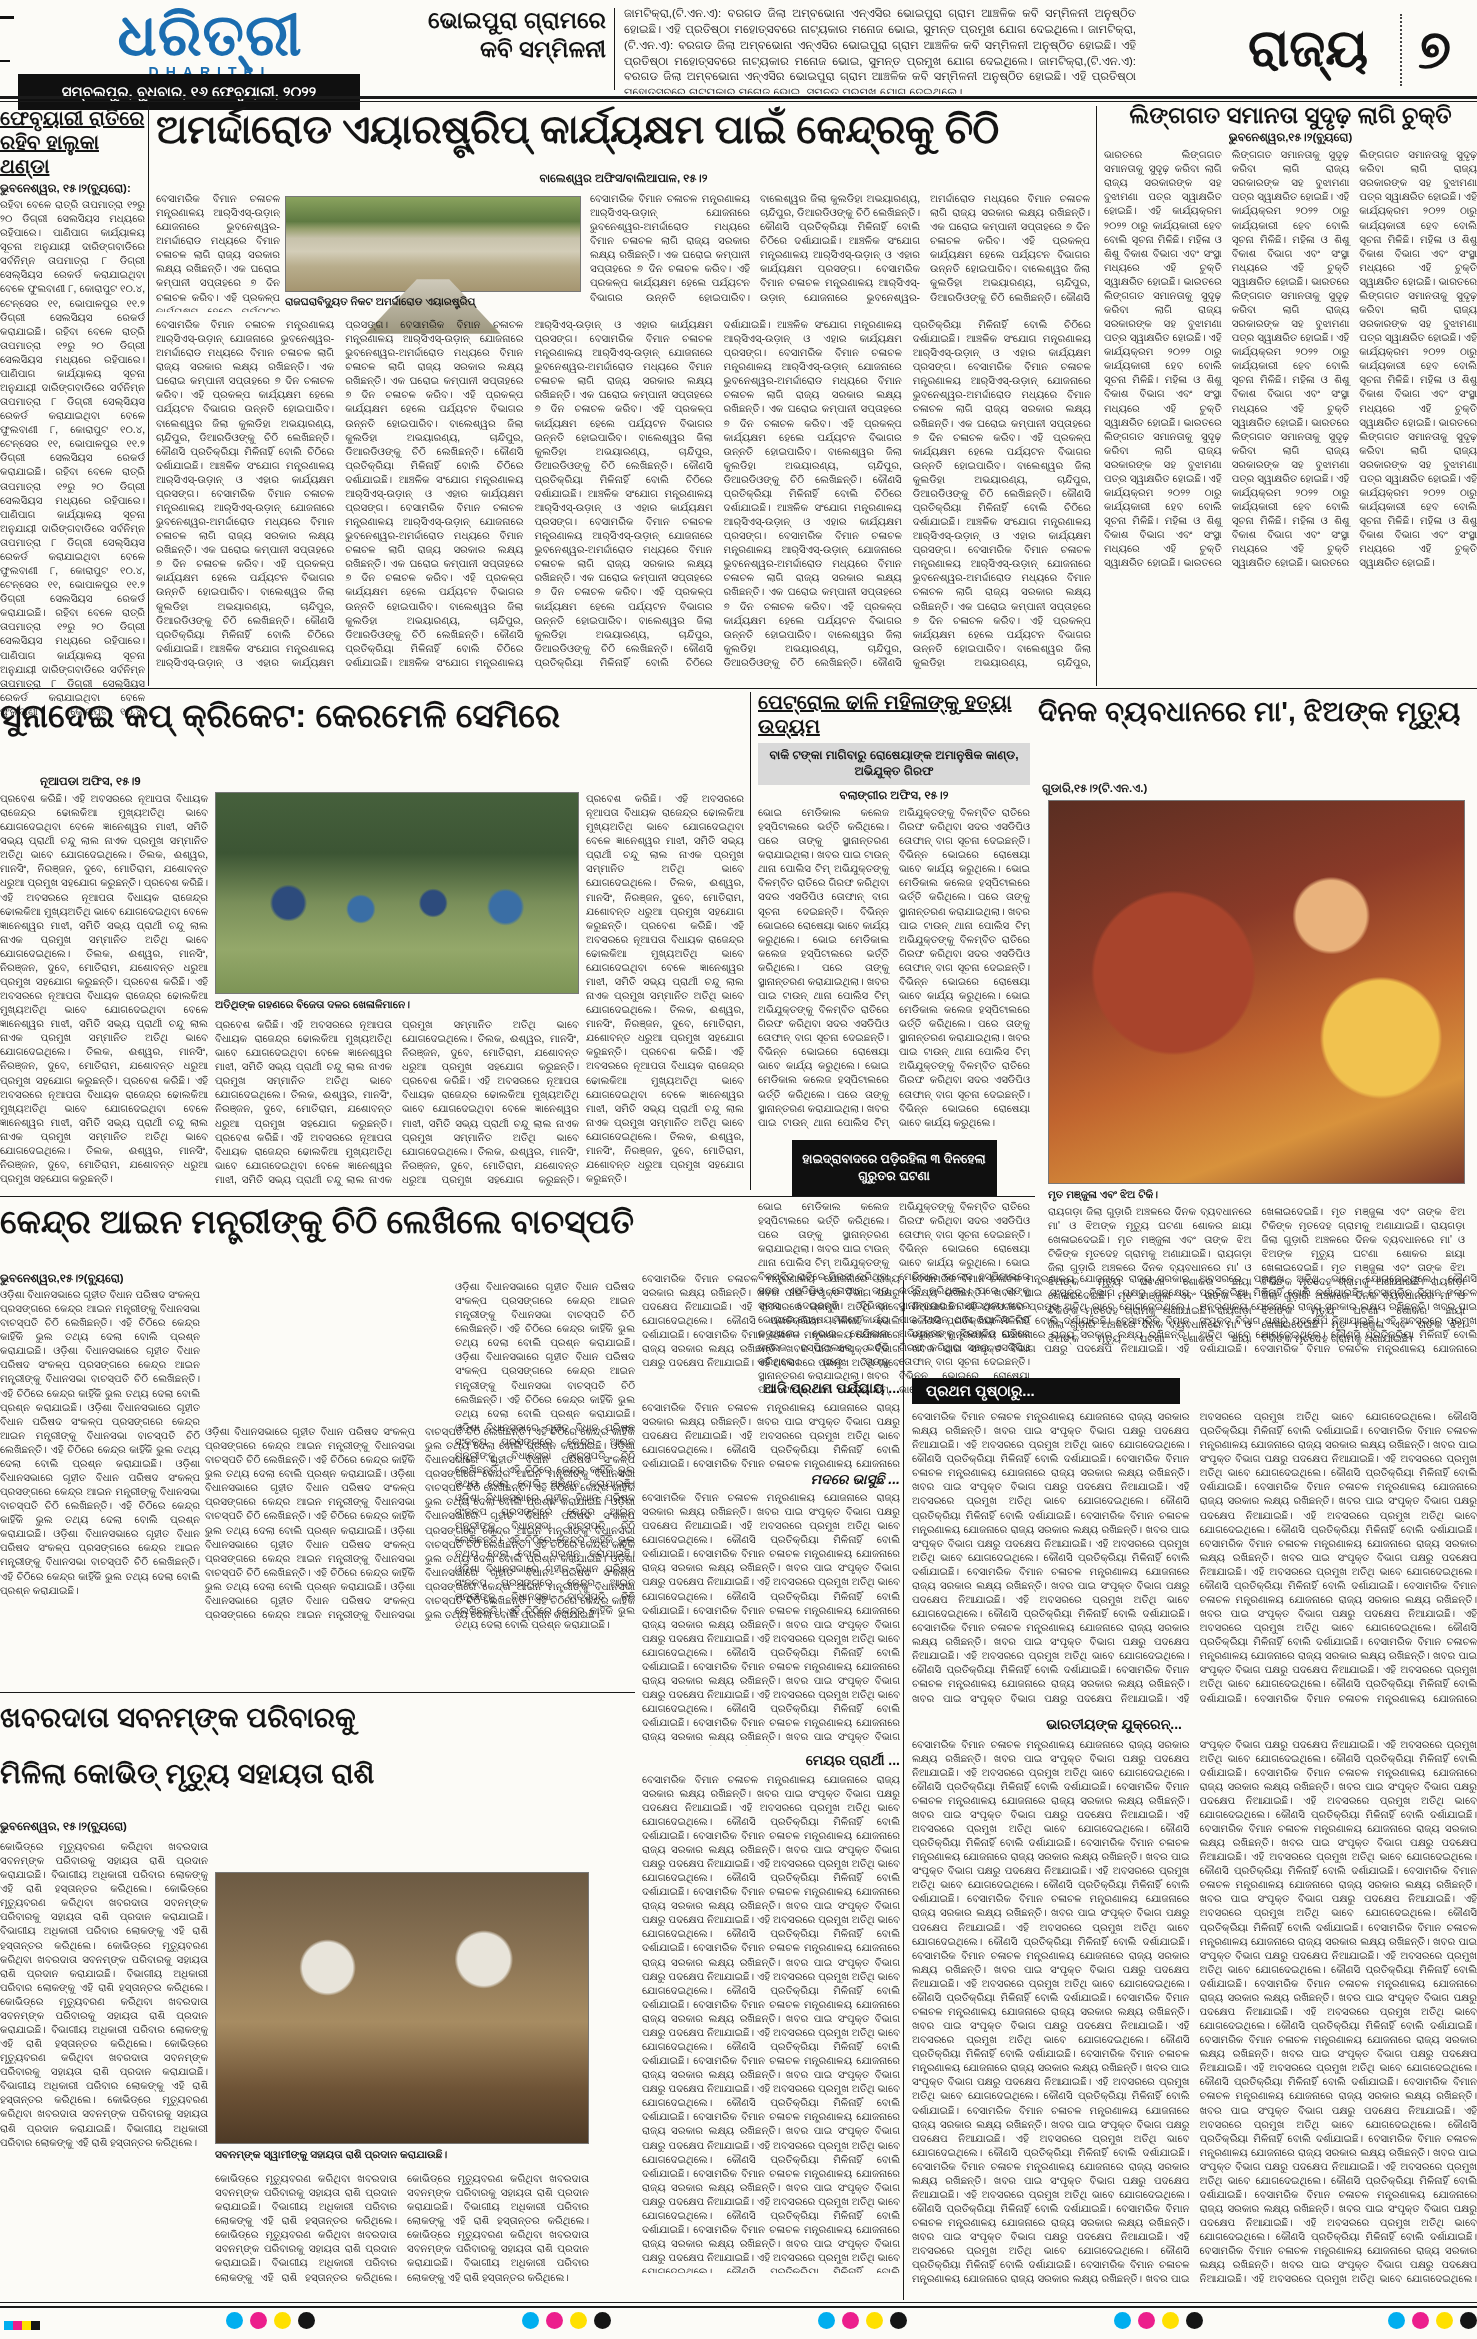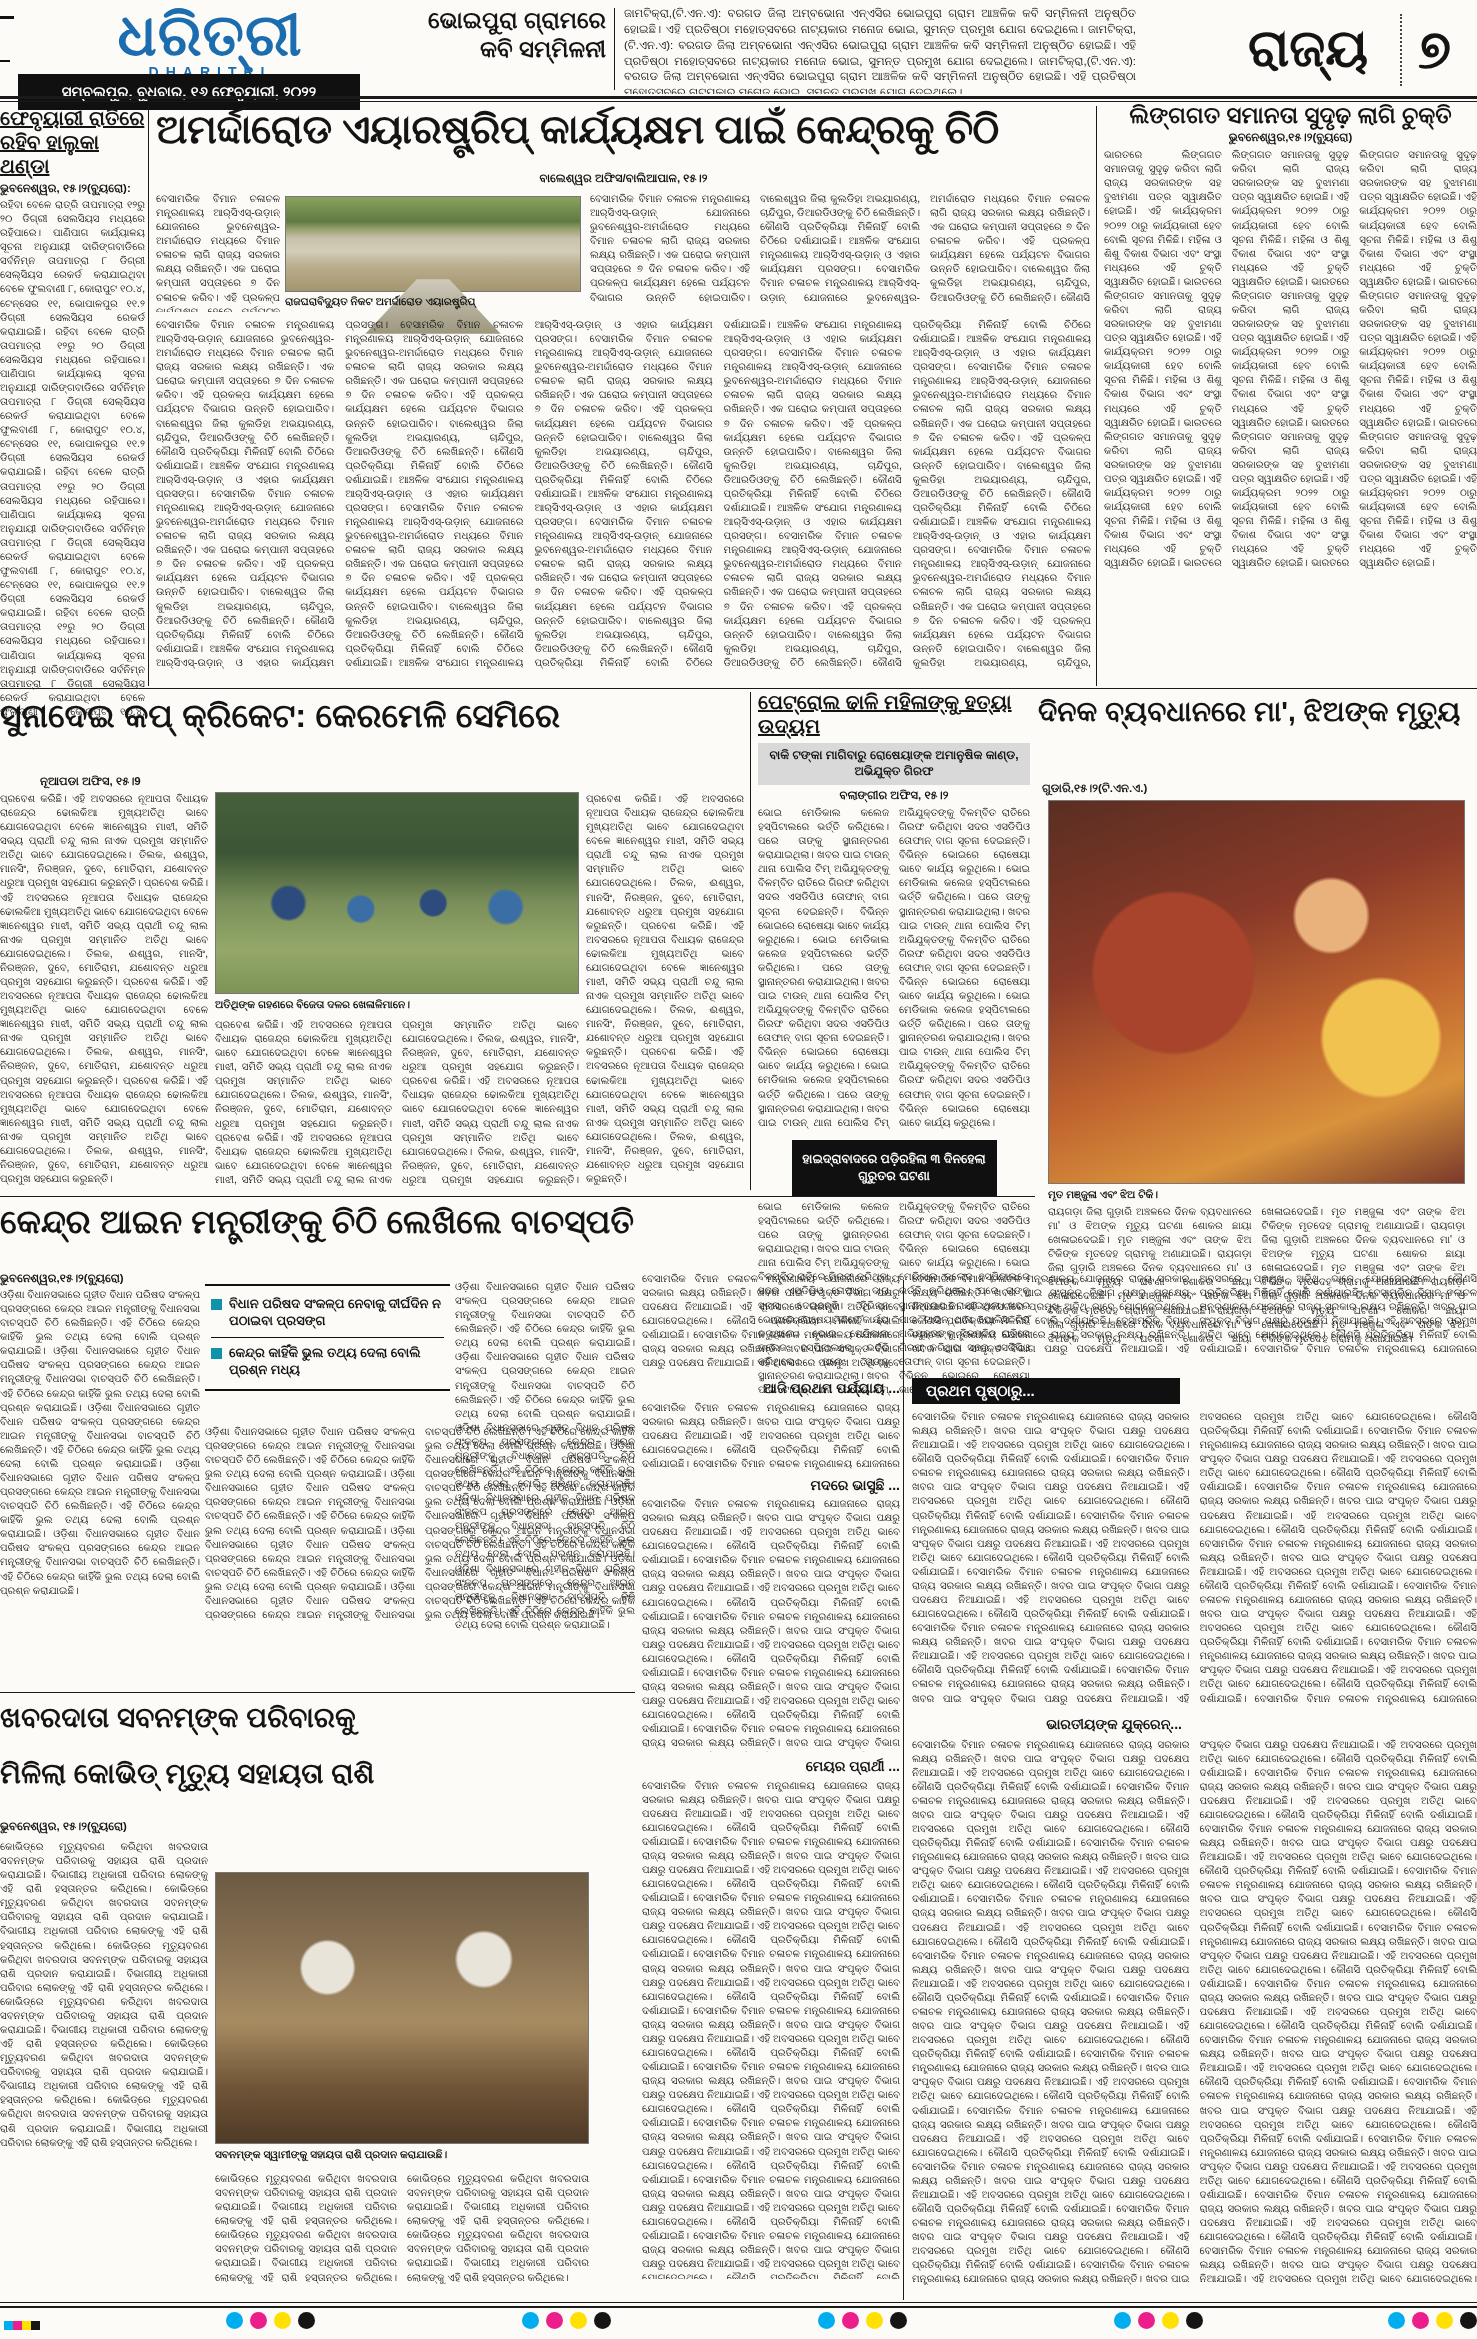--- a/index.html
+++ b/index.html
@@ -146,41 +146,30 @@
   <div class="abs byline" style="left:1042px;top:782px;">ଗୁଡାରି,୧୫।୨(ଟି.ଏନ.ଏ.)</div>
   <div class="abs photo ph-family" style="left:1048px;top:800px;width:417px;height:384px;"></div>
   <div class="abs caption" style="left:1048px;top:1188px;width:417px;">ମୃତ ମଞ୍ଜୁଳା ଏବଂ ଝିଅ ଟିକି।</div>
   <div class="abs body-txt cols-2" style="left:1048px;top:1205px;width:417px;height:165px;">ରାୟଗଡ଼ା ଜିଲା ଗୁଡ଼ାରି ଅଞ୍ଚଳରେ ଦିନକ ବ୍ୟବଧାନରେ ମା' ଓ ଝିଅଙ୍କ ମୃତ୍ୟୁ ଘଟଣା ଶୋକର ଛାୟା ଖେଳାଇଦେଇଛି। ମୃତ ମଞ୍ଜୁଳା ଏବଂ ତାଙ୍କ ଝିଅ ଟିକିଙ୍କ ମୃତଦେହ ଗ୍ରାମକୁ ଅଣାଯାଇଛି।  ରାୟଗଡ଼ା ଜିଲା ଗୁଡ଼ାରି ଅଞ୍ଚଳରେ ଦିନକ ବ୍ୟବଧାନରେ ମା' ଓ ଝିଅଙ୍କ ମୃତ୍ୟୁ ଘଟଣା ଶୋକର ଛାୟା ଖେଳାଇଦେଇଛି। ମୃତ ମଞ୍ଜୁଳା ଏବଂ ତାଙ୍କ ଝିଅ ଟିକିଙ୍କ ମୃତଦେହ ଗ୍ରାମକୁ ଅଣାଯାଇଛି।  ରାୟଗଡ଼ା ଜିଲା ଗୁଡ଼ାରି ଅଞ୍ଚଳରେ ଦିନକ ବ୍ୟବଧାନରେ ମା' ଓ ଝିଅଙ୍କ ମୃତ୍ୟୁ ଘଟଣା ଶୋକର ଛାୟା ଖେଳାଇଦେଇଛି। ମୃତ ମଞ୍ଜୁଳା ଏବଂ ତାଙ୍କ ଝିଅ ଟିକିଙ୍କ ମୃତଦେହ ଗ୍ରାମକୁ ଅଣାଯାଇଛି।  ରାୟଗଡ଼ା ଜିଲା ଗୁଡ଼ାରି ଅଞ୍ଚଳରେ ଦିନକ ବ୍ୟବଧାନରେ ମା' ଓ ଝିଅଙ୍କ ମୃତ୍ୟୁ ଘଟଣା ଶୋକର ଛାୟା ଖେଳାଇଦେଇଛି। ମୃତ ମଞ୍ଜୁଳା ଏବଂ ତାଙ୍କ ଝିଅ ଟିକିଙ୍କ ମୃତଦେହ ଗ୍ରାମକୁ ଅଣାଯାଇଛି।  ରାୟଗଡ଼ା ଜିଲା ଗୁଡ଼ାରି ଅଞ୍ଚଳରେ ଦିନକ ବ୍ୟବଧାନରେ ମା' ଓ ଝିଅଙ୍କ ମୃତ୍ୟୁ ଘଟଣା ଶୋକର ଛାୟା ଖେଳାଇଦେଇଛି। ମୃତ ମଞ୍ଜୁଳା ଏବଂ ତାଙ୍କ ଝିଅ ଟିକିଙ୍କ ମୃତଦେହ ଗ୍ରାମକୁ ଅଣାଯାଇଛି।  </div>
 
   <div class="abs rule-h" style="left:0;top:1196px;width:1035px;"></div>
 
   <div class="abs h-lg" style="left:0;top:1204px;width:830px;">କେନ୍ଦ୍ର ଆଇନ ମନ୍ତ୍ରୀଙ୍କୁ ଚିଠି ଲେଖିଲେ ବାଚସ୍ପତି</div>
   <div class="abs byline" style="left:0;top:1272px;">ଭୁବନେଶ୍ୱର,୧୫।୨(ବ୍ୟୁରୋ)</div>
 
-  <div class="abs bulletbox" style="left:205px;top:1284px;width:245px;">
-    <div class="bullet-item">
-      <span class="bullet-sq"></span>
-      <span>ବିଧାନ ପରିଷଦ ସଂକଳ୍ପ ନେବାକୁ ଦୀର୍ଘଦିନ ନ ପଠାଇବା ପ୍ରସଙ୍ଗ</span>
-    </div>
-    <div class="bullet-div"></div>
-    <div class="bullet-item">
-      <span class="bullet-sq"></span>
-      <span>କେନ୍ଦ୍ର କାହିଁକି ଭୁଲ ତଥ୍ୟ ଦେଲା ବୋଲି ପ୍ରଶ୍ନ ମଧ୍ୟ</span>
-    </div>
-  </div>
 
   <div class="abs body-txt" style="left:0;top:1288px;width:200px;height:398px;">ଓଡ଼ିଶା ବିଧାନସଭାରେ ଗୃହୀତ ବିଧାନ ପରିଷଦ ସଂକଳ୍ପ ପ୍ରସଙ୍ଗରେ କେନ୍ଦ୍ର ଆଇନ ମନ୍ତ୍ରୀଙ୍କୁ ବିଧାନସଭା ବାଚସ୍ପତି ଚିଠି ଲେଖିଛନ୍ତି। ଏହି ଚିଠିରେ କେନ୍ଦ୍ର କାହିଁକି ଭୁଲ ତଥ୍ୟ ଦେଲା ବୋଲି ପ୍ରଶ୍ନ କରାଯାଇଛି।  ଓଡ଼ିଶା ବିଧାନସଭାରେ ଗୃହୀତ ବିଧାନ ପରିଷଦ ସଂକଳ୍ପ ପ୍ରସଙ୍ଗରେ କେନ୍ଦ୍ର ଆଇନ ମନ୍ତ୍ରୀଙ୍କୁ ବିଧାନସଭା ବାଚସ୍ପତି ଚିଠି ଲେଖିଛନ୍ତି। ଏହି ଚିଠିରେ କେନ୍ଦ୍ର କାହିଁକି ଭୁଲ ତଥ୍ୟ ଦେଲା ବୋଲି ପ୍ରଶ୍ନ କରାଯାଇଛି।  ଓଡ଼ିଶା ବିଧାନସଭାରେ ଗୃହୀତ ବିଧାନ ପରିଷଦ ସଂକଳ୍ପ ପ୍ରସଙ୍ଗରେ କେନ୍ଦ୍ର ଆଇନ ମନ୍ତ୍ରୀଙ୍କୁ ବିଧାନସଭା ବାଚସ୍ପତି ଚିଠି ଲେଖିଛନ୍ତି। ଏହି ଚିଠିରେ କେନ୍ଦ୍ର କାହିଁକି ଭୁଲ ତଥ୍ୟ ଦେଲା ବୋଲି ପ୍ରଶ୍ନ କରାଯାଇଛି।  ଓଡ଼ିଶା ବିଧାନସଭାରେ ଗୃହୀତ ବିଧାନ ପରିଷଦ ସଂକଳ୍ପ ପ୍ରସଙ୍ଗରେ କେନ୍ଦ୍ର ଆଇନ ମନ୍ତ୍ରୀଙ୍କୁ ବିଧାନସଭା ବାଚସ୍ପତି ଚିଠି ଲେଖିଛନ୍ତି। ଏହି ଚିଠିରେ କେନ୍ଦ୍ର କାହିଁକି ଭୁଲ ତଥ୍ୟ ଦେଲା ବୋଲି ପ୍ରଶ୍ନ କରାଯାଇଛି।  ଓଡ଼ିଶା ବିଧାନସଭାରେ ଗୃହୀତ ବିଧାନ ପରିଷଦ ସଂକଳ୍ପ ପ୍ରସଙ୍ଗରେ କେନ୍ଦ୍ର ଆଇନ ମନ୍ତ୍ରୀଙ୍କୁ ବିଧାନସଭା ବାଚସ୍ପତି ଚିଠି ଲେଖିଛନ୍ତି। ଏହି ଚିଠିରେ କେନ୍ଦ୍ର କାହିଁକି ଭୁଲ ତଥ୍ୟ ଦେଲା ବୋଲି ପ୍ରଶ୍ନ କରାଯାଇଛି।  </div>
   <div class="abs body-txt" style="left:455px;top:1280px;width:180px;height:406px;">ଓଡ଼ିଶା ବିଧାନସଭାରେ ଗୃହୀତ ବିଧାନ ପରିଷଦ ସଂକଳ୍ପ ପ୍ରସଙ୍ଗରେ କେନ୍ଦ୍ର ଆଇନ ମନ୍ତ୍ରୀଙ୍କୁ ବିଧାନସଭା ବାଚସ୍ପତି ଚିଠି ଲେଖିଛନ୍ତି। ଏହି ଚିଠିରେ କେନ୍ଦ୍ର କାହିଁକି ଭୁଲ ତଥ୍ୟ ଦେଲା ବୋଲି ପ୍ରଶ୍ନ କରାଯାଇଛି।  ଓଡ଼ିଶା ବିଧାନସଭାରେ ଗୃହୀତ ବିଧାନ ପରିଷଦ ସଂକଳ୍ପ ପ୍ରସଙ୍ଗରେ କେନ୍ଦ୍ର ଆଇନ ମନ୍ତ୍ରୀଙ୍କୁ ବିଧାନସଭା ବାଚସ୍ପତି ଚିଠି ଲେଖିଛନ୍ତି। ଏହି ଚିଠିରେ କେନ୍ଦ୍ର କାହିଁକି ଭୁଲ ତଥ୍ୟ ଦେଲା ବୋଲି ପ୍ରଶ୍ନ କରାଯାଇଛି।  ଓଡ଼ିଶା ବିଧାନସଭାରେ ଗୃହୀତ ବିଧାନ ପରିଷଦ ସଂକଳ୍ପ ପ୍ରସଙ୍ଗରେ କେନ୍ଦ୍ର ଆଇନ ମନ୍ତ୍ରୀଙ୍କୁ ବିଧାନସଭା ବାଚସ୍ପତି ଚିଠି ଲେଖିଛନ୍ତି। ଏହି ଚିଠିରେ କେନ୍ଦ୍ର କାହିଁକି ଭୁଲ ତଥ୍ୟ ଦେଲା ବୋଲି ପ୍ରଶ୍ନ କରାଯାଇଛି।  ଓଡ଼ିଶା ବିଧାନସଭାରେ ଗୃହୀତ ବିଧାନ ପରିଷଦ ସଂକଳ୍ପ ପ୍ରସଙ୍ଗରେ କେନ୍ଦ୍ର ଆଇନ ମନ୍ତ୍ରୀଙ୍କୁ ବିଧାନସଭା ବାଚସ୍ପତି ଚିଠି ଲେଖିଛନ୍ତି। ଏହି ଚିଠିରେ କେନ୍ଦ୍ର କାହିଁକି ଭୁଲ ତଥ୍ୟ ଦେଲା ବୋଲି ପ୍ରଶ୍ନ କରାଯାଇଛି।  ଓଡ଼ିଶା ବିଧାନସଭାରେ ଗୃହୀତ ବିଧାନ ପରିଷଦ ସଂକଳ୍ପ ପ୍ରସଙ୍ଗରେ କେନ୍ଦ୍ର ଆଇନ ମନ୍ତ୍ରୀଙ୍କୁ ବିଧାନସଭା ବାଚସ୍ପତି ଚିଠି ଲେଖିଛନ୍ତି। ଏହି ଚିଠିରେ କେନ୍ଦ୍ର କାହିଁକି ଭୁଲ ତଥ୍ୟ ଦେଲା ବୋଲି ପ୍ରଶ୍ନ କରାଯାଇଛି।  </div>
   <div class="abs body-txt cols-2" style="left:205px;top:1425px;width:430px;height:262px;">ଓଡ଼ିଶା ବିଧାନସଭାରେ ଗୃହୀତ ବିଧାନ ପରିଷଦ ସଂକଳ୍ପ ପ୍ରସଙ୍ଗରେ କେନ୍ଦ୍ର ଆଇନ ମନ୍ତ୍ରୀଙ୍କୁ ବିଧାନସଭା ବାଚସ୍ପତି ଚିଠି ଲେଖିଛନ୍ତି। ଏହି ଚିଠିରେ କେନ୍ଦ୍ର କାହିଁକି ଭୁଲ ତଥ୍ୟ ଦେଲା ବୋଲି ପ୍ରଶ୍ନ କରାଯାଇଛି।  ଓଡ଼ିଶା ବିଧାନସଭାରେ ଗୃହୀତ ବିଧାନ ପରିଷଦ ସଂକଳ୍ପ ପ୍ରସଙ୍ଗରେ କେନ୍ଦ୍ର ଆଇନ ମନ୍ତ୍ରୀଙ୍କୁ ବିଧାନସଭା ବାଚସ୍ପତି ଚିଠି ଲେଖିଛନ୍ତି। ଏହି ଚିଠିରେ କେନ୍ଦ୍ର କାହିଁକି ଭୁଲ ତଥ୍ୟ ଦେଲା ବୋଲି ପ୍ରଶ୍ନ କରାଯାଇଛି।  ଓଡ଼ିଶା ବିଧାନସଭାରେ ଗୃହୀତ ବିଧାନ ପରିଷଦ ସଂକଳ୍ପ ପ୍ରସଙ୍ଗରେ କେନ୍ଦ୍ର ଆଇନ ମନ୍ତ୍ରୀଙ୍କୁ ବିଧାନସଭା ବାଚସ୍ପତି ଚିଠି ଲେଖିଛନ୍ତି। ଏହି ଚିଠିରେ କେନ୍ଦ୍ର କାହିଁକି ଭୁଲ ତଥ୍ୟ ଦେଲା ବୋଲି ପ୍ରଶ୍ନ କରାଯାଇଛି।  ଓଡ଼ିଶା ବିଧାନସଭାରେ ଗୃହୀତ ବିଧାନ ପରିଷଦ ସଂକଳ୍ପ ପ୍ରସଙ୍ଗରେ କେନ୍ଦ୍ର ଆଇନ ମନ୍ତ୍ରୀଙ୍କୁ ବିଧାନସଭା ବାଚସ୍ପତି ଚିଠି ଲେଖିଛନ୍ତି। ଏହି ଚିଠିରେ କେନ୍ଦ୍ର କାହିଁକି ଭୁଲ ତଥ୍ୟ ଦେଲା ବୋଲି ପ୍ରଶ୍ନ କରାଯାଇଛି।  ଓଡ଼ିଶା ବିଧାନସଭାରେ ଗୃହୀତ ବିଧାନ ପରିଷଦ ସଂକଳ୍ପ ପ୍ରସଙ୍ଗରେ କେନ୍ଦ୍ର ଆଇନ ମନ୍ତ୍ରୀଙ୍କୁ ବିଧାନସଭା ବାଚସ୍ପତି ଚିଠି ଲେଖିଛନ୍ତି। ଏହି ଚିଠିରେ କେନ୍ଦ୍ର କାହିଁକି ଭୁଲ ତଥ୍ୟ ଦେଲା ବୋଲି ପ୍ରଶ୍ନ କରାଯାଇଛି।  ଓଡ଼ିଶା ବିଧାନସଭାରେ ଗୃହୀତ ବିଧାନ ପରିଷଦ ସଂକଳ୍ପ ପ୍ରସଙ୍ଗରେ କେନ୍ଦ୍ର ଆଇନ ମନ୍ତ୍ରୀଙ୍କୁ ବିଧାନସଭା ବାଚସ୍ପତି ଚିଠି ଲେଖିଛନ୍ତି। ଏହି ଚିଠିରେ କେନ୍ଦ୍ର କାହିଁକି ଭୁଲ ତଥ୍ୟ ଦେଲା ବୋଲି ପ୍ରଶ୍ନ କରାଯାଇଛି।  ଓଡ଼ିଶା ବିଧାନସଭାରେ ଗୃହୀତ ବିଧାନ ପରିଷଦ ସଂକଳ୍ପ ପ୍ରସଙ୍ଗରେ କେନ୍ଦ୍ର ଆଇନ ମନ୍ତ୍ରୀଙ୍କୁ ବିଧାନସଭା ବାଚସ୍ପତି ଚିଠି ଲେଖିଛନ୍ତି। ଏହି ଚିଠିରେ କେନ୍ଦ୍ର କାହିଁକି ଭୁଲ ତଥ୍ୟ ଦେଲା ବୋଲି ପ୍ରଶ୍ନ କରାଯାଇଛି।  </div>
 
   <div class="abs" style="left:642px;top:1272px;width:258px;">
     <div class="body-txt" style="height:100px;">ବେସାମରିକ ବିମାନ ଚଳାଚଳ ମନ୍ତ୍ରଣାଳୟ ଯୋଜନାରେ ରାଜ୍ୟ ସରକାର ଲକ୍ଷ୍ୟ ରଖିଛନ୍ତି। ଖବର ପାଇ ସଂପୃକ୍ତ ବିଭାଗ ପକ୍ଷରୁ ପଦକ୍ଷେପ ନିଆଯାଇଛି। ଏହି ଅବସରରେ ପ୍ରମୁଖ ଅତିଥି ଭାବେ ଯୋଗଦେଇଥିଲେ। କୌଣସି ପ୍ରତିକ୍ରିୟା ମିଳିନାହିଁ ବୋଲି ଦର୍ଶାଯାଇଛି।  ବେସାମରିକ ବିମାନ ଚଳାଚଳ ମନ୍ତ୍ରଣାଳୟ ଯୋଜନାରେ ରାଜ୍ୟ ସରକାର ଲକ୍ଷ୍ୟ ରଖିଛନ୍ତି। ଖବର ପାଇ ସଂପୃକ୍ତ ବିଭାଗ ପକ୍ଷରୁ ପଦକ୍ଷେପ ନିଆଯାଇଛି। ଏହି ଅବସରରେ ପ୍ରମୁଖ ଅତିଥି ଭାବେ ଯୋଗଦେଇଥିଲେ। କୌଣସି ପ୍ରତିକ୍ରିୟା ମିଳିନାହିଁ ବୋଲି ଦର୍ଶାଯାଇଛି।  ବେସାମରିକ ବିମାନ ଚଳାଚଳ ମନ୍ତ୍ରଣାଳୟ ଯୋଜନାରେ ରାଜ୍ୟ ସରକାର ଲକ୍ଷ୍ୟ ରଖିଛନ୍ତି। ଖବର ପାଇ ସଂପୃକ୍ତ ବିଭାଗ ପକ୍ଷରୁ ପଦକ୍ଷେପ ନିଆଯାଇଛି। ଏହି ଅବସରରେ ପ୍ରମୁଖ ଅତିଥି ଭାବେ ଯୋଗଦେଇଥିଲେ। କୌଣସି ପ୍ରତିକ୍ରିୟା ମିଳିନାହିଁ ବୋଲି ଦର୍ଶାଯାଇଛି।  </div>
     <div class="subhead" style="margin-top:8px;">ଆଜି ପ୍ରଥମ ପର୍ଯ୍ୟାୟ ...</div>
     <div class="body-txt" style="height:70px;margin-top:3px;">ବେସାମରିକ ବିମାନ ଚଳାଚଳ ମନ୍ତ୍ରଣାଳୟ ଯୋଜନାରେ ରାଜ୍ୟ ସରକାର ଲକ୍ଷ୍ୟ ରଖିଛନ୍ତି। ଖବର ପାଇ ସଂପୃକ୍ତ ବିଭାଗ ପକ୍ଷରୁ ପଦକ୍ଷେପ ନିଆଯାଇଛି। ଏହି ଅବସରରେ ପ୍ରମୁଖ ଅତିଥି ଭାବେ ଯୋଗଦେଇଥିଲେ। କୌଣସି ପ୍ରତିକ୍ରିୟା ମିଳିନାହିଁ ବୋଲି ଦର୍ଶାଯାଇଛି।  ବେସାମରିକ ବିମାନ ଚଳାଚଳ ମନ୍ତ୍ରଣାଳୟ ଯୋଜନାରେ ରାଜ୍ୟ ସରକାର ଲକ୍ଷ୍ୟ ରଖିଛନ୍ତି। ଖବର ପାଇ ସଂପୃକ୍ତ ବିଭାଗ ପକ୍ଷରୁ ପଦକ୍ଷେପ ନିଆଯାଇଛି। ଏହି ଅବସରରେ ପ୍ରମୁଖ ଅତିଥି ଭାବେ ଯୋଗଦେଇଥିଲେ। କୌଣସି ପ୍ରତିକ୍ରିୟା ମିଳିନାହିଁ ବୋଲି ଦର୍ଶାଯାଇଛି।  </div>
-    <div class="subhead" style="margin-top:6px;">ମଦରେ ଭାସୁଛି ...</div>
+    <div class="subhead" style="font-style:italic;">ମଦରେ ଭାସୁଛି ...</div>
     <div class="body-txt" style="height:255px;margin-top:3px;">ବେସାମରିକ ବିମାନ ଚଳାଚଳ ମନ୍ତ୍ରଣାଳୟ ଯୋଜନାରେ ରାଜ୍ୟ ସରକାର ଲକ୍ଷ୍ୟ ରଖିଛନ୍ତି। ଖବର ପାଇ ସଂପୃକ୍ତ ବିଭାଗ ପକ୍ଷରୁ ପଦକ୍ଷେପ ନିଆଯାଇଛି। ଏହି ଅବସରରେ ପ୍ରମୁଖ ଅତିଥି ଭାବେ ଯୋଗଦେଇଥିଲେ। କୌଣସି ପ୍ରତିକ୍ରିୟା ମିଳିନାହିଁ ବୋଲି ଦର୍ଶାଯାଇଛି।  ବେସାମରିକ ବିମାନ ଚଳାଚଳ ମନ୍ତ୍ରଣାଳୟ ଯୋଜନାରେ ରାଜ୍ୟ ସରକାର ଲକ୍ଷ୍ୟ ରଖିଛନ୍ତି। ଖବର ପାଇ ସଂପୃକ୍ତ ବିଭାଗ ପକ୍ଷରୁ ପଦକ୍ଷେପ ନିଆଯାଇଛି। ଏହି ଅବସରରେ ପ୍ରମୁଖ ଅତିଥି ଭାବେ ଯୋଗଦେଇଥିଲେ। କୌଣସି ପ୍ରତିକ୍ରିୟା ମିଳିନାହିଁ ବୋଲି ଦର୍ଶାଯାଇଛି।  ବେସାମରିକ ବିମାନ ଚଳାଚଳ ମନ୍ତ୍ରଣାଳୟ ଯୋଜନାରେ ରାଜ୍ୟ ସରକାର ଲକ୍ଷ୍ୟ ରଖିଛନ୍ତି। ଖବର ପାଇ ସଂପୃକ୍ତ ବିଭାଗ ପକ୍ଷରୁ ପଦକ୍ଷେପ ନିଆଯାଇଛି। ଏହି ଅବସରରେ ପ୍ରମୁଖ ଅତିଥି ଭାବେ ଯୋଗଦେଇଥିଲେ। କୌଣସି ପ୍ରତିକ୍ରିୟା ମିଳିନାହିଁ ବୋଲି ଦର୍ଶାଯାଇଛି।  ବେସାମରିକ ବିମାନ ଚଳାଚଳ ମନ୍ତ୍ରଣାଳୟ ଯୋଜନାରେ ରାଜ୍ୟ ସରକାର ଲକ୍ଷ୍ୟ ରଖିଛନ୍ତି। ଖବର ପାଇ ସଂପୃକ୍ତ ବିଭାଗ ପକ୍ଷରୁ ପଦକ୍ଷେପ ନିଆଯାଇଛି। ଏହି ଅବସରରେ ପ୍ରମୁଖ ଅତିଥି ଭାବେ ଯୋଗଦେଇଥିଲେ। କୌଣସି ପ୍ରତିକ୍ରିୟା ମିଳିନାହିଁ ବୋଲି ଦର୍ଶାଯାଇଛି।  ବେସାମରିକ ବିମାନ ଚଳାଚଳ ମନ୍ତ୍ରଣାଳୟ ଯୋଜନାରେ ରାଜ୍ୟ ସରକାର ଲକ୍ଷ୍ୟ ରଖିଛନ୍ତି। ଖବର ପାଇ ସଂପୃକ୍ତ ବିଭାଗ ପକ୍ଷରୁ ପଦକ୍ଷେପ ନିଆଯାଇଛି। ଏହି ଅବସରରେ ପ୍ରମୁଖ ଅତିଥି ଭାବେ ଯୋଗଦେଇଥିଲେ। କୌଣସି ପ୍ରତିକ୍ରିୟା ମିଳିନାହିଁ ବୋଲି ଦର୍ଶାଯାଇଛି।  ବେସାମରିକ ବିମାନ ଚଳାଚଳ ମନ୍ତ୍ରଣାଳୟ ଯୋଜନାରେ ରାଜ୍ୟ ସରକାର ଲକ୍ଷ୍ୟ ରଖିଛନ୍ତି। ଖବର ପାଇ ସଂପୃକ୍ତ ବିଭାଗ ପକ୍ଷରୁ ପଦକ୍ଷେପ ନିଆଯାଇଛି। ଏହି ଅବସରରେ ପ୍ରମୁଖ ଅତିଥି ଭାବେ ଯୋଗଦେଇଥିଲେ। କୌଣସି ପ୍ରତିକ୍ରିୟା ମିଳିନାହିଁ ବୋଲି ଦର୍ଶାଯାଇଛି।  </div>
     <div class="subhead" style="margin-top:6px;">ମେୟର ପ୍ରାର୍ଥୀ ...</div>
     <div class="body-txt" style="height:500px;margin-top:3px;">ବେସାମରିକ ବିମାନ ଚଳାଚଳ ମନ୍ତ୍ରଣାଳୟ ଯୋଜନାରେ ରାଜ୍ୟ ସରକାର ଲକ୍ଷ୍ୟ ରଖିଛନ୍ତି। ଖବର ପାଇ ସଂପୃକ୍ତ ବିଭାଗ ପକ୍ଷରୁ ପଦକ୍ଷେପ ନିଆଯାଇଛି। ଏହି ଅବସରରେ ପ୍ରମୁଖ ଅତିଥି ଭାବେ ଯୋଗଦେଇଥିଲେ। କୌଣସି ପ୍ରତିକ୍ରିୟା ମିଳିନାହିଁ ବୋଲି ଦର୍ଶାଯାଇଛି।  ବେସାମରିକ ବିମାନ ଚଳାଚଳ ମନ୍ତ୍ରଣାଳୟ ଯୋଜନାରେ ରାଜ୍ୟ ସରକାର ଲକ୍ଷ୍ୟ ରଖିଛନ୍ତି। ଖବର ପାଇ ସଂପୃକ୍ତ ବିଭାଗ ପକ୍ଷରୁ ପଦକ୍ଷେପ ନିଆଯାଇଛି। ଏହି ଅବସରରେ ପ୍ରମୁଖ ଅତିଥି ଭାବେ ଯୋଗଦେଇଥିଲେ। କୌଣସି ପ୍ରତିକ୍ରିୟା ମିଳିନାହିଁ ବୋଲି ଦର୍ଶାଯାଇଛି।  ବେସାମରିକ ବିମାନ ଚଳାଚଳ ମନ୍ତ୍ରଣାଳୟ ଯୋଜନାରେ ରାଜ୍ୟ ସରକାର ଲକ୍ଷ୍ୟ ରଖିଛନ୍ତି। ଖବର ପାଇ ସଂପୃକ୍ତ ବିଭାଗ ପକ୍ଷରୁ ପଦକ୍ଷେପ ନିଆଯାଇଛି। ଏହି ଅବସରରେ ପ୍ରମୁଖ ଅତିଥି ଭାବେ ଯୋଗଦେଇଥିଲେ। କୌଣସି ପ୍ରତିକ୍ରିୟା ମିଳିନାହିଁ ବୋଲି ଦର୍ଶାଯାଇଛି।  ବେସାମରିକ ବିମାନ ଚଳାଚଳ ମନ୍ତ୍ରଣାଳୟ ଯୋଜନାରେ ରାଜ୍ୟ ସରକାର ଲକ୍ଷ୍ୟ ରଖିଛନ୍ତି। ଖବର ପାଇ ସଂପୃକ୍ତ ବିଭାଗ ପକ୍ଷରୁ ପଦକ୍ଷେପ ନିଆଯାଇଛି। ଏହି ଅବସରରେ ପ୍ରମୁଖ ଅତିଥି ଭାବେ ଯୋଗଦେଇଥିଲେ। କୌଣସି ପ୍ରତିକ୍ରିୟା ମିଳିନାହିଁ ବୋଲି ଦର୍ଶାଯାଇଛି।  ବେସାମରିକ ବିମାନ ଚଳାଚଳ ମନ୍ତ୍ରଣାଳୟ ଯୋଜନାରେ ରାଜ୍ୟ ସରକାର ଲକ୍ଷ୍ୟ ରଖିଛନ୍ତି। ଖବର ପାଇ ସଂପୃକ୍ତ ବିଭାଗ ପକ୍ଷରୁ ପଦକ୍ଷେପ ନିଆଯାଇଛି। ଏହି ଅବସରରେ ପ୍ରମୁଖ ଅତିଥି ଭାବେ ଯୋଗଦେଇଥିଲେ। କୌଣସି ପ୍ରତିକ୍ରିୟା ମିଳିନାହିଁ ବୋଲି ଦର୍ଶାଯାଇଛି।  ବେସାମରିକ ବିମାନ ଚଳାଚଳ ମନ୍ତ୍ରଣାଳୟ ଯୋଜନାରେ ରାଜ୍ୟ ସରକାର ଲକ୍ଷ୍ୟ ରଖିଛନ୍ତି। ଖବର ପାଇ ସଂପୃକ୍ତ ବିଭାଗ ପକ୍ଷରୁ ପଦକ୍ଷେପ ନିଆଯାଇଛି। ଏହି ଅବସରରେ ପ୍ରମୁଖ ଅତିଥି ଭାବେ ଯୋଗଦେଇଥିଲେ। କୌଣସି ପ୍ରତିକ୍ରିୟା ମିଳିନାହିଁ ବୋଲି ଦର୍ଶାଯାଇଛି।  ବେସାମରିକ ବିମାନ ଚଳାଚଳ ମନ୍ତ୍ରଣାଳୟ ଯୋଜନାରେ ରାଜ୍ୟ ସରକାର ଲକ୍ଷ୍ୟ ରଖିଛନ୍ତି। ଖବର ପାଇ ସଂପୃକ୍ତ ବିଭାଗ ପକ୍ଷରୁ ପଦକ୍ଷେପ ନିଆଯାଇଛି। ଏହି ଅବସରରେ ପ୍ରମୁଖ ଅତିଥି ଭାବେ ଯୋଗଦେଇଥିଲେ। କୌଣସି ପ୍ରତିକ୍ରିୟା ମିଳିନାହିଁ ବୋଲି ଦର୍ଶାଯାଇଛି।  ବେସାମରିକ ବିମାନ ଚଳାଚଳ ମନ୍ତ୍ରଣାଳୟ ଯୋଜନାରେ ରାଜ୍ୟ ସରକାର ଲକ୍ଷ୍ୟ ରଖିଛନ୍ତି। ଖବର ପାଇ ସଂପୃକ୍ତ ବିଭାଗ ପକ୍ଷରୁ ପଦକ୍ଷେପ ନିଆଯାଇଛି। ଏହି ଅବସରରେ ପ୍ରମୁଖ ଅତିଥି ଭାବେ ଯୋଗଦେଇଥିଲେ। କୌଣସି ପ୍ରତିକ୍ରିୟା ମିଳିନାହିଁ ବୋଲି ଦର୍ଶାଯାଇଛି।  ବେସାମରିକ ବିମାନ ଚଳାଚଳ ମନ୍ତ୍ରଣାଳୟ ଯୋଜନାରେ ରାଜ୍ୟ ସରକାର ଲକ୍ଷ୍ୟ ରଖିଛନ୍ତି। ଖବର ପାଇ ସଂପୃକ୍ତ ବିଭାଗ ପକ୍ଷରୁ ପଦକ୍ଷେପ ନିଆଯାଇଛି। ଏହି ଅବସରରେ ପ୍ରମୁଖ ଅତିଥି ଭାବେ ଯୋଗଦେଇଥିଲେ। କୌଣସି ପ୍ରତିକ୍ରିୟା ମିଳିନାହିଁ ବୋଲି ଦର୍ଶାଯାଇଛି।  ବେସାମରିକ ବିମାନ ଚଳାଚଳ ମନ୍ତ୍ରଣାଳୟ ଯୋଜନାରେ ରାଜ୍ୟ ସରକାର ଲକ୍ଷ୍ୟ ରଖିଛନ୍ତି। ଖବର ପାଇ ସଂପୃକ୍ତ ବିଭାଗ ପକ୍ଷରୁ ପଦକ୍ଷେପ ନିଆଯାଇଛି। ଏହି ଅବସରରେ ପ୍ରମୁଖ ଅତିଥି ଭାବେ ଯୋଗଦେଇଥିଲେ। କୌଣସି ପ୍ରତିକ୍ରିୟା ମିଳିନାହିଁ ବୋଲି ଦର୍ଶାଯାଇଛି।  ବେସାମରିକ ବିମାନ ଚଳାଚଳ ମନ୍ତ୍ରଣାଳୟ ଯୋଜନାରେ ରାଜ୍ୟ ସରକାର ଲକ୍ଷ୍ୟ ରଖିଛନ୍ତି। ଖବର ପାଇ ସଂପୃକ୍ତ ବିଭାଗ ପକ୍ଷରୁ ପଦକ୍ଷେପ ନିଆଯାଇଛି। ଏହି ଅବସରରେ ପ୍ରମୁଖ ଅତିଥି ଭାବେ ଯୋଗଦେଇଥିଲେ। କୌଣସି ପ୍ରତିକ୍ରିୟା ମିଳିନାହିଁ ବୋଲି ଦର୍ଶାଯାଇଛି।  </div>
   </div>
 
   <div class="abs rule-v" style="left:903px;top:1280px;height:1020px;"></div>
   <div class="abs" style="left:912px;top:1272px;width:565px;">
     <div class="body-txt cols-2" style="height:98px;">ବେସାମରିକ ବିମାନ ଚଳାଚଳ ମନ୍ତ୍ରଣାଳୟ ଯୋଜନାରେ ରାଜ୍ୟ ସରକାର ଲକ୍ଷ୍ୟ ରଖିଛନ୍ତି। ଖବର ପାଇ ସଂପୃକ୍ତ ବିଭାଗ ପକ୍ଷରୁ ପଦକ୍ଷେପ ନିଆଯାଇଛି। ଏହି ଅବସରରେ ପ୍ରମୁଖ ଅତିଥି ଭାବେ ଯୋଗଦେଇଥିଲେ। କୌଣସି ପ୍ରତିକ୍ରିୟା ମିଳିନାହିଁ ବୋଲି ଦର୍ଶାଯାଇଛି।  ବେସାମରିକ ବିମାନ ଚଳାଚଳ ମନ୍ତ୍ରଣାଳୟ ଯୋଜନାରେ ରାଜ୍ୟ ସରକାର ଲକ୍ଷ୍ୟ ରଖିଛନ୍ତି। ଖବର ପାଇ ସଂପୃକ୍ତ ବିଭାଗ ପକ୍ଷରୁ ପଦକ୍ଷେପ ନିଆଯାଇଛି। ଏହି ଅବସରରେ ପ୍ରମୁଖ ଅତିଥି ଭାବେ ଯୋଗଦେଇଥିଲେ। କୌଣସି ପ୍ରତିକ୍ରିୟା ମିଳିନାହିଁ ବୋଲି ଦର୍ଶାଯାଇଛି।  ବେସାମରିକ ବିମାନ ଚଳାଚଳ ମନ୍ତ୍ରଣାଳୟ ଯୋଜନାରେ ରାଜ୍ୟ ସରକାର ଲକ୍ଷ୍ୟ ରଖିଛନ୍ତି। ଖବର ପାଇ ସଂପୃକ୍ତ ବିଭାଗ ପକ୍ଷରୁ ପଦକ୍ଷେପ ନିଆଯାଇଛି। ଏହି ଅବସରରେ ପ୍ରମୁଖ ଅତିଥି ଭାବେ ଯୋଗଦେଇଥିଲେ। କୌଣସି ପ୍ରତିକ୍ରିୟା ମିଳିନାହିଁ ବୋଲି ଦର୍ଶାଯାଇଛି।  ବେସାମରିକ ବିମାନ ଚଳାଚଳ ମନ୍ତ୍ରଣାଳୟ ଯୋଜନାରେ ରାଜ୍ୟ ସରକାର ଲକ୍ଷ୍ୟ ରଖିଛନ୍ତି। ଖବର ପାଇ ସଂପୃକ୍ତ ବିଭାଗ ପକ୍ଷରୁ ପଦକ୍ଷେପ ନିଆଯାଇଛି। ଏହି ଅବସରରେ ପ୍ରମୁଖ ଅତିଥି ଭାବେ ଯୋଗଦେଇଥିଲେ। କୌଣସି ପ୍ରତିକ୍ରିୟା ମିଳିନାହିଁ ବୋଲି ଦର୍ଶାଯାଇଛି।  ବେସାମରିକ ବିମାନ ଚଳାଚଳ ମନ୍ତ୍ରଣାଳୟ ଯୋଜନାରେ ରାଜ୍ୟ ସରକାର ଲକ୍ଷ୍ୟ ରଖିଛନ୍ତି। ଖବର ପାଇ ସଂପୃକ୍ତ ବିଭାଗ ପକ୍ଷରୁ ପଦକ୍ଷେପ ନିଆଯାଇଛି। ଏହି ଅବସରରେ ପ୍ରମୁଖ ଅତିଥି ଭାବେ ଯୋଗଦେଇଥିଲେ। କୌଣସି ପ୍ରତିକ୍ରିୟା ମିଳିନାହିଁ ବୋଲି ଦର୍ଶାଯାଇଛି।  </div>
     <div class="blackbar" style="width:268px;height:26px;margin-top:8px;">ପ୍ରଥମ ପୃଷ୍ଠାରୁ...</div>
     <div class="body-txt cols-2" style="height:300px;margin-top:6px;">ବେସାମରିକ ବିମାନ ଚଳାଚଳ ମନ୍ତ୍ରଣାଳୟ ଯୋଜନାରେ ରାଜ୍ୟ ସରକାର ଲକ୍ଷ୍ୟ ରଖିଛନ୍ତି। ଖବର ପାଇ ସଂପୃକ୍ତ ବିଭାଗ ପକ୍ଷରୁ ପଦକ୍ଷେପ ନିଆଯାଇଛି। ଏହି ଅବସରରେ ପ୍ରମୁଖ ଅତିଥି ଭାବେ ଯୋଗଦେଇଥିଲେ। କୌଣସି ପ୍ରତିକ୍ରିୟା ମିଳିନାହିଁ ବୋଲି ଦର୍ଶାଯାଇଛି।  ବେସାମରିକ ବିମାନ ଚଳାଚଳ ମନ୍ତ୍ରଣାଳୟ ଯୋଜନାରେ ରାଜ୍ୟ ସରକାର ଲକ୍ଷ୍ୟ ରଖିଛନ୍ତି। ଖବର ପାଇ ସଂପୃକ୍ତ ବିଭାଗ ପକ୍ଷରୁ ପଦକ୍ଷେପ ନିଆଯାଇଛି। ଏହି ଅବସରରେ ପ୍ରମୁଖ ଅତିଥି ଭାବେ ଯୋଗଦେଇଥିଲେ। କୌଣସି ପ୍ରତିକ୍ରିୟା ମିଳିନାହିଁ ବୋଲି ଦର୍ଶାଯାଇଛି।  ବେସାମରିକ ବିମାନ ଚଳାଚଳ ମନ୍ତ୍ରଣାଳୟ ଯୋଜନାରେ ରାଜ୍ୟ ସରକାର ଲକ୍ଷ୍ୟ ରଖିଛନ୍ତି। ଖବର ପାଇ ସଂପୃକ୍ତ ବିଭାଗ ପକ୍ଷରୁ ପଦକ୍ଷେପ ନିଆଯାଇଛି। ଏହି ଅବସରରେ ପ୍ରମୁଖ ଅତିଥି ଭାବେ ଯୋଗଦେଇଥିଲେ। କୌଣସି ପ୍ରତିକ୍ରିୟା ମିଳିନାହିଁ ବୋଲି ଦର୍ଶାଯାଇଛି।  ବେସାମରିକ ବିମାନ ଚଳାଚଳ ମନ୍ତ୍ରଣାଳୟ ଯୋଜନାରେ ରାଜ୍ୟ ସରକାର ଲକ୍ଷ୍ୟ ରଖିଛନ୍ତି। ଖବର ପାଇ ସଂପୃକ୍ତ ବିଭାଗ ପକ୍ଷରୁ ପଦକ୍ଷେପ ନିଆଯାଇଛି। ଏହି ଅବସରରେ ପ୍ରମୁଖ ଅତିଥି ଭାବେ ଯୋଗଦେଇଥିଲେ। କୌଣସି ପ୍ରତିକ୍ରିୟା ମିଳିନାହିଁ ବୋଲି ଦର୍ଶାଯାଇଛି।  ବେସାମରିକ ବିମାନ ଚଳାଚଳ ମନ୍ତ୍ରଣାଳୟ ଯୋଜନାରେ ରାଜ୍ୟ ସରକାର ଲକ୍ଷ୍ୟ ରଖିଛନ୍ତି। ଖବର ପାଇ ସଂପୃକ୍ତ ବିଭାଗ ପକ୍ଷରୁ ପଦକ୍ଷେପ ନିଆଯାଇଛି। ଏହି ଅବସରରେ ପ୍ରମୁଖ ଅତିଥି ଭାବେ ଯୋଗଦେଇଥିଲେ। କୌଣସି ପ୍ରତିକ୍ରିୟା ମିଳିନାହିଁ ବୋଲି ଦର୍ଶାଯାଇଛି।  ବେସାମରିକ ବିମାନ ଚଳାଚଳ ମନ୍ତ୍ରଣାଳୟ ଯୋଜନାରେ ରାଜ୍ୟ ସରକାର ଲକ୍ଷ୍ୟ ରଖିଛନ୍ତି। ଖବର ପାଇ ସଂପୃକ୍ତ ବିଭାଗ ପକ୍ଷରୁ ପଦକ୍ଷେପ ନିଆଯାଇଛି। ଏହି ଅବସରରେ ପ୍ରମୁଖ ଅତିଥି ଭାବେ ଯୋଗଦେଇଥିଲେ। କୌଣସି ପ୍ରତିକ୍ରିୟା ମିଳିନାହିଁ ବୋଲି ଦର୍ଶାଯାଇଛି।  ବେସାମରିକ ବିମାନ ଚଳାଚଳ ମନ୍ତ୍ରଣାଳୟ ଯୋଜନାରେ ରାଜ୍ୟ ସରକାର ଲକ୍ଷ୍ୟ ରଖିଛନ୍ତି। ଖବର ପାଇ ସଂପୃକ୍ତ ବିଭାଗ ପକ୍ଷରୁ ପଦକ୍ଷେପ ନିଆଯାଇଛି। ଏହି ଅବସରରେ ପ୍ରମୁଖ ଅତିଥି ଭାବେ ଯୋଗଦେଇଥିଲେ। କୌଣସି ପ୍ରତିକ୍ରିୟା ମିଳିନାହିଁ ବୋଲି ଦର୍ଶାଯାଇଛି।  ବେସାମରିକ ବିମାନ ଚଳାଚଳ ମନ୍ତ୍ରଣାଳୟ ଯୋଜନାରେ ରାଜ୍ୟ ସରକାର ଲକ୍ଷ୍ୟ ରଖିଛନ୍ତି। ଖବର ପାଇ ସଂପୃକ୍ତ ବିଭାଗ ପକ୍ଷରୁ ପଦକ୍ଷେପ ନିଆଯାଇଛି। ଏହି ଅବସରରେ ପ୍ରମୁଖ ଅତିଥି ଭାବେ ଯୋଗଦେଇଥିଲେ। କୌଣସି ପ୍ରତିକ୍ରିୟା ମିଳିନାହିଁ ବୋଲି ଦର୍ଶାଯାଇଛି।  ବେସାମରିକ ବିମାନ ଚଳାଚଳ ମନ୍ତ୍ରଣାଳୟ ଯୋଜନାରେ ରାଜ୍ୟ ସରକାର ଲକ୍ଷ୍ୟ ରଖିଛନ୍ତି। ଖବର ପାଇ ସଂପୃକ୍ତ ବିଭାଗ ପକ୍ଷରୁ ପଦକ୍ଷେପ ନିଆଯାଇଛି। ଏହି ଅବସରରେ ପ୍ରମୁଖ ଅତିଥି ଭାବେ ଯୋଗଦେଇଥିଲେ। କୌଣସି ପ୍ରତିକ୍ରିୟା ମିଳିନାହିଁ ବୋଲି ଦର୍ଶାଯାଇଛି।  ବେସାମରିକ ବିମାନ ଚଳାଚଳ ମନ୍ତ୍ରଣାଳୟ ଯୋଜନାରେ ରାଜ୍ୟ ସରକାର ଲକ୍ଷ୍ୟ ରଖିଛନ୍ତି। ଖବର ପାଇ ସଂପୃକ୍ତ ବିଭାଗ ପକ୍ଷରୁ ପଦକ୍ଷେପ ନିଆଯାଇଛି। ଏହି ଅବସରରେ ପ୍ରମୁଖ ଅତିଥି ଭାବେ ଯୋଗଦେଇଥିଲେ। କୌଣସି ପ୍ରତିକ୍ରିୟା ମିଳିନାହିଁ ବୋଲି ଦର୍ଶାଯାଇଛି।  ବେସାମରିକ ବିମାନ ଚଳାଚଳ ମନ୍ତ୍ରଣାଳୟ ଯୋଜନାରେ ରାଜ୍ୟ ସରକାର ଲକ୍ଷ୍ୟ ରଖିଛନ୍ତି। ଖବର ପାଇ ସଂପୃକ୍ତ ବିଭାଗ ପକ୍ଷରୁ ପଦକ୍ଷେପ ନିଆଯାଇଛି। ଏହି ଅବସରରେ ପ୍ରମୁଖ ଅତିଥି ଭାବେ ଯୋଗଦେଇଥିଲେ। କୌଣସି ପ୍ରତିକ୍ରିୟା ମିଳିନାହିଁ ବୋଲି ଦର୍ଶାଯାଇଛି।  ବେସାମରିକ ବିମାନ ଚଳାଚଳ ମନ୍ତ୍ରଣାଳୟ ଯୋଜନାରେ ରାଜ୍ୟ ସରକାର ଲକ୍ଷ୍ୟ ରଖିଛନ୍ତି। ଖବର ପାଇ ସଂପୃକ୍ତ ବିଭାଗ ପକ୍ଷରୁ ପଦକ୍ଷେପ ନିଆଯାଇଛି। ଏହି ଅବସରରେ ପ୍ରମୁଖ ଅତିଥି ଭାବେ ଯୋଗଦେଇଥିଲେ। କୌଣସି ପ୍ରତିକ୍ରିୟା ମିଳିନାହିଁ ବୋଲି ଦର୍ଶାଯାଇଛି।  ବେସାମରିକ ବିମାନ ଚଳାଚଳ ମନ୍ତ୍ରଣାଳୟ ଯୋଜନାରେ ରାଜ୍ୟ ସରକାର ଲକ୍ଷ୍ୟ ରଖିଛନ୍ତି। ଖବର ପାଇ ସଂପୃକ୍ତ ବିଭାଗ ପକ୍ଷରୁ ପଦକ୍ଷେପ ନିଆଯାଇଛି। ଏହି ଅବସରରେ ପ୍ରମୁଖ ଅତିଥି ଭାବେ ଯୋଗଦେଇଥିଲେ। କୌଣସି ପ୍ରତିକ୍ରିୟା ମିଳିନାହିଁ ବୋଲି ଦର୍ଶାଯାଇଛି।  ବେସାମରିକ ବିମାନ ଚଳାଚଳ ମନ୍ତ୍ରଣାଳୟ ଯୋଜନାରେ ରାଜ୍ୟ ସରକାର ଲକ୍ଷ୍ୟ ରଖିଛନ୍ତି। ଖବର ପାଇ ସଂପୃକ୍ତ ବିଭାଗ ପକ୍ଷରୁ ପଦକ୍ଷେପ ନିଆଯାଇଛି। ଏହି ଅବସରରେ ପ୍ରମୁଖ ଅତିଥି ଭାବେ ଯୋଗଦେଇଥିଲେ। କୌଣସି ପ୍ରତିକ୍ରିୟା ମିଳିନାହିଁ ବୋଲି ଦର୍ଶାଯାଇଛି।  </div>

